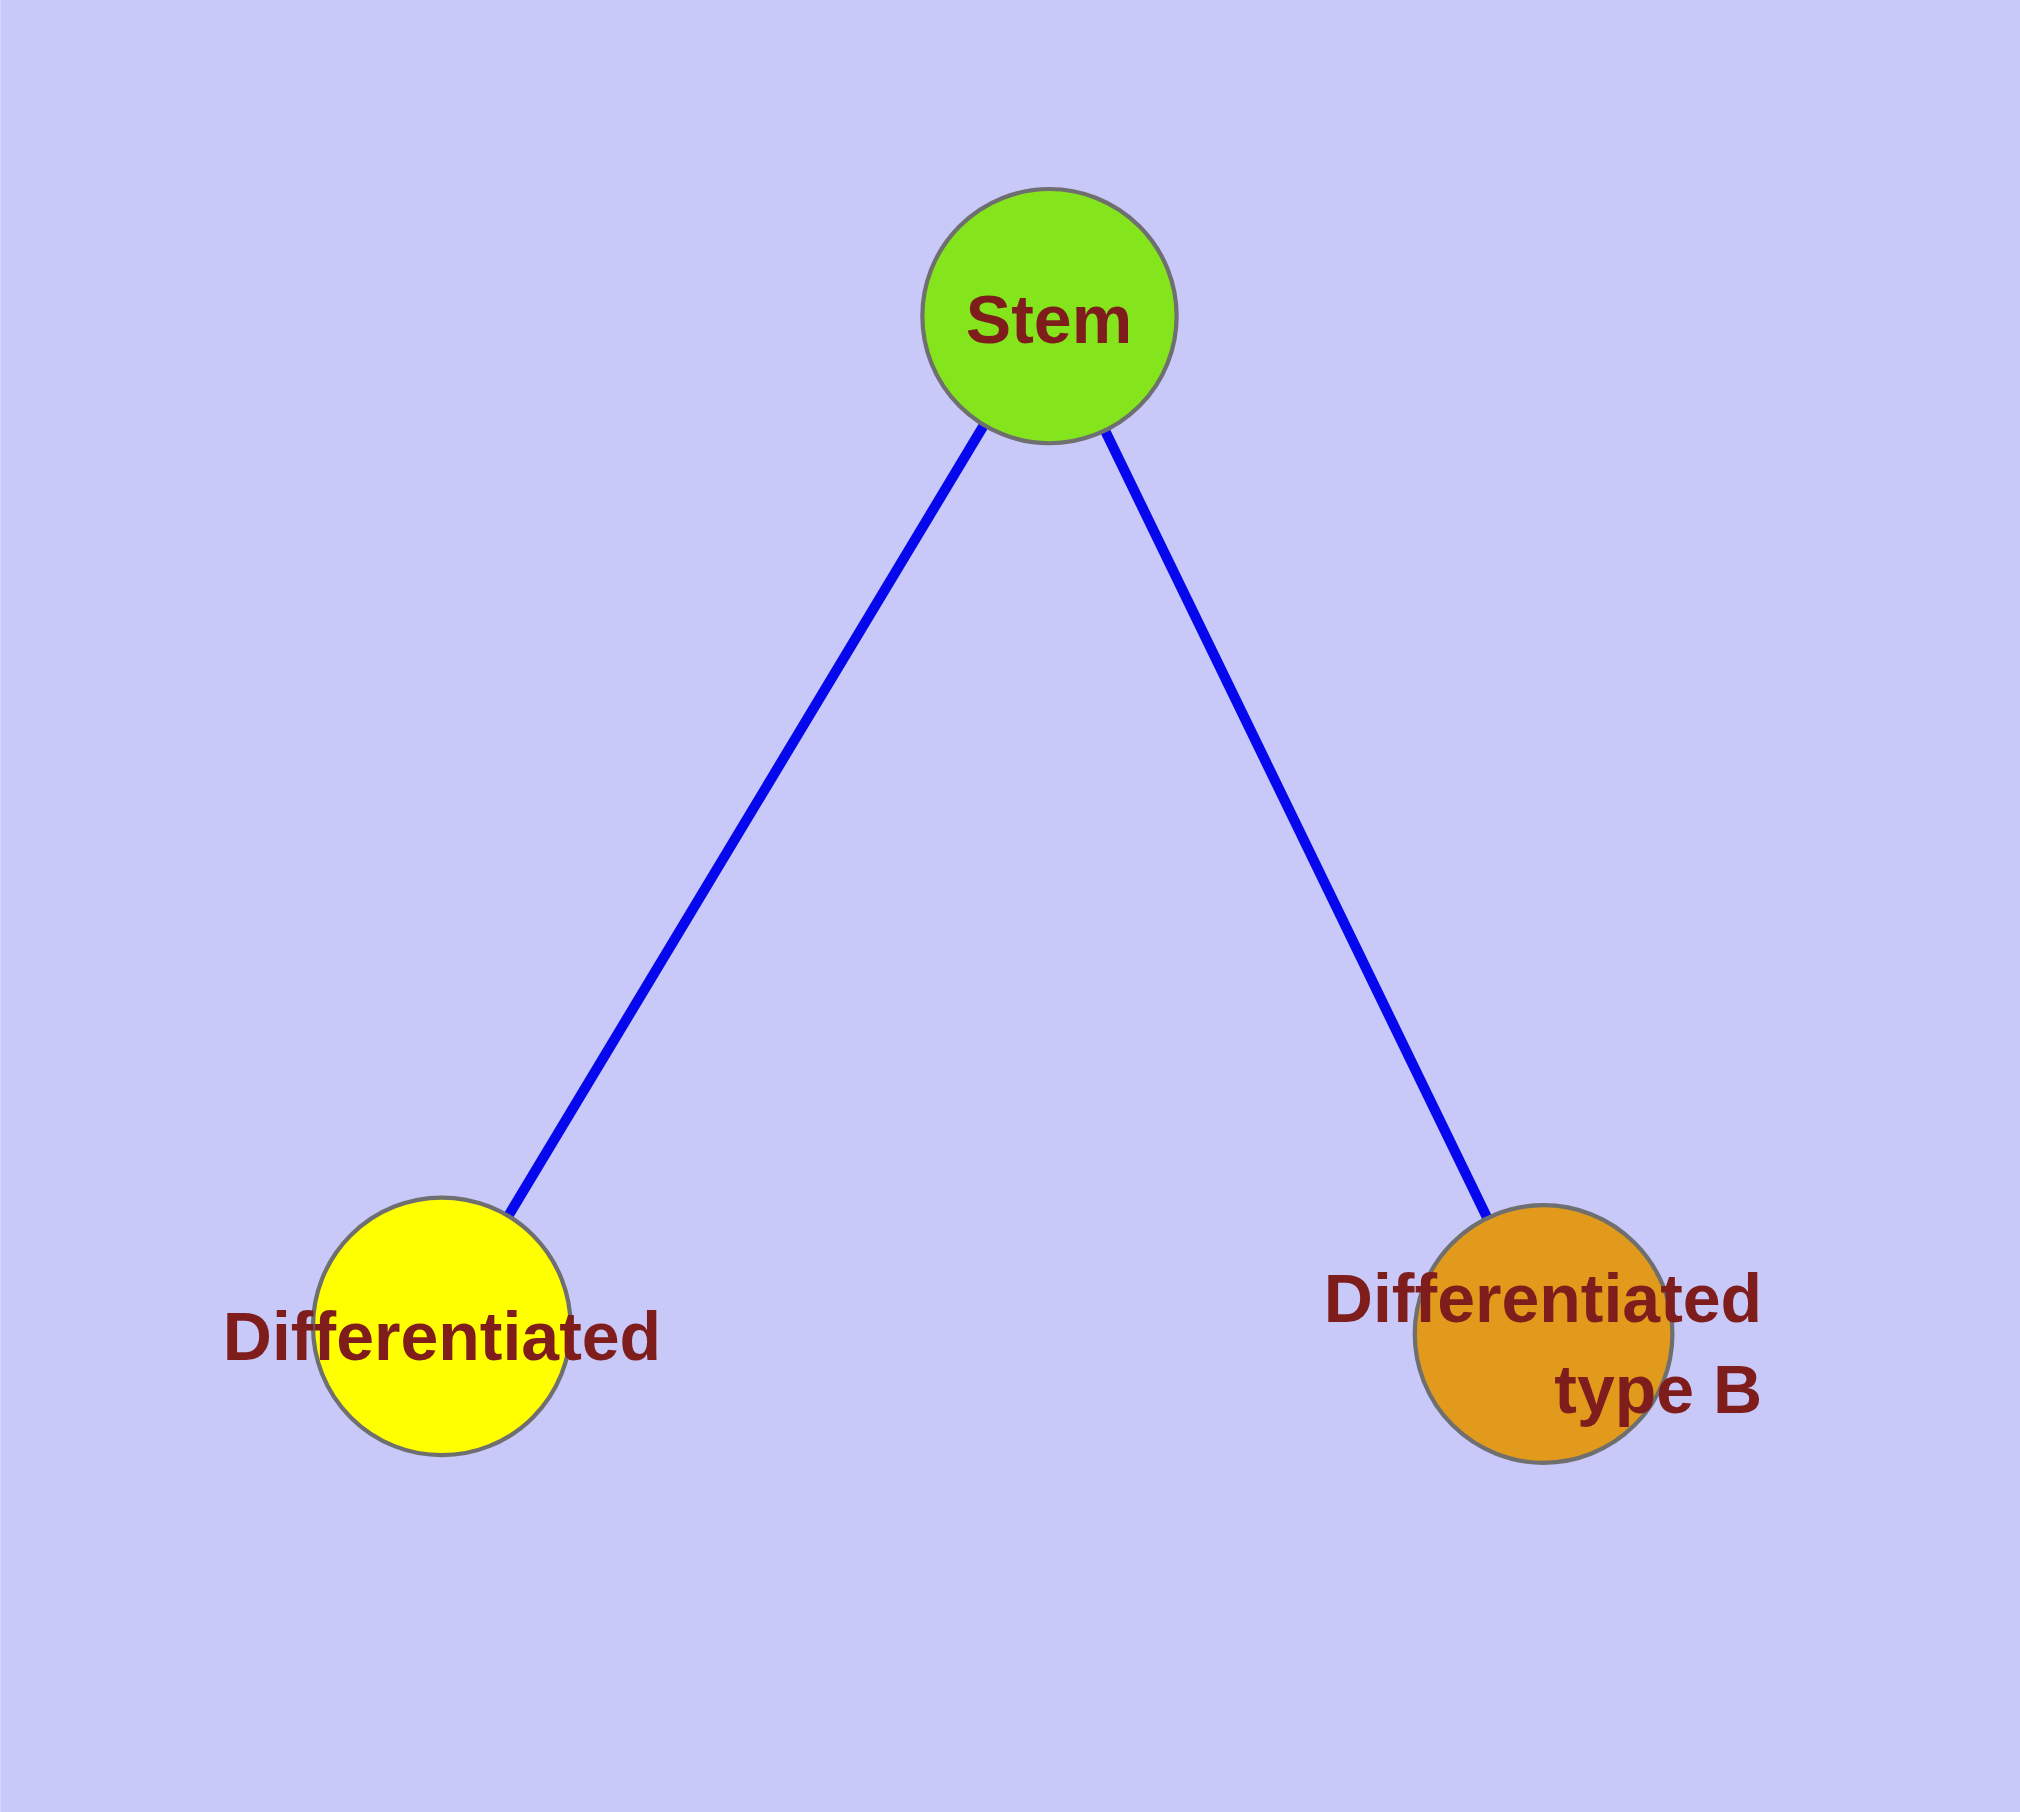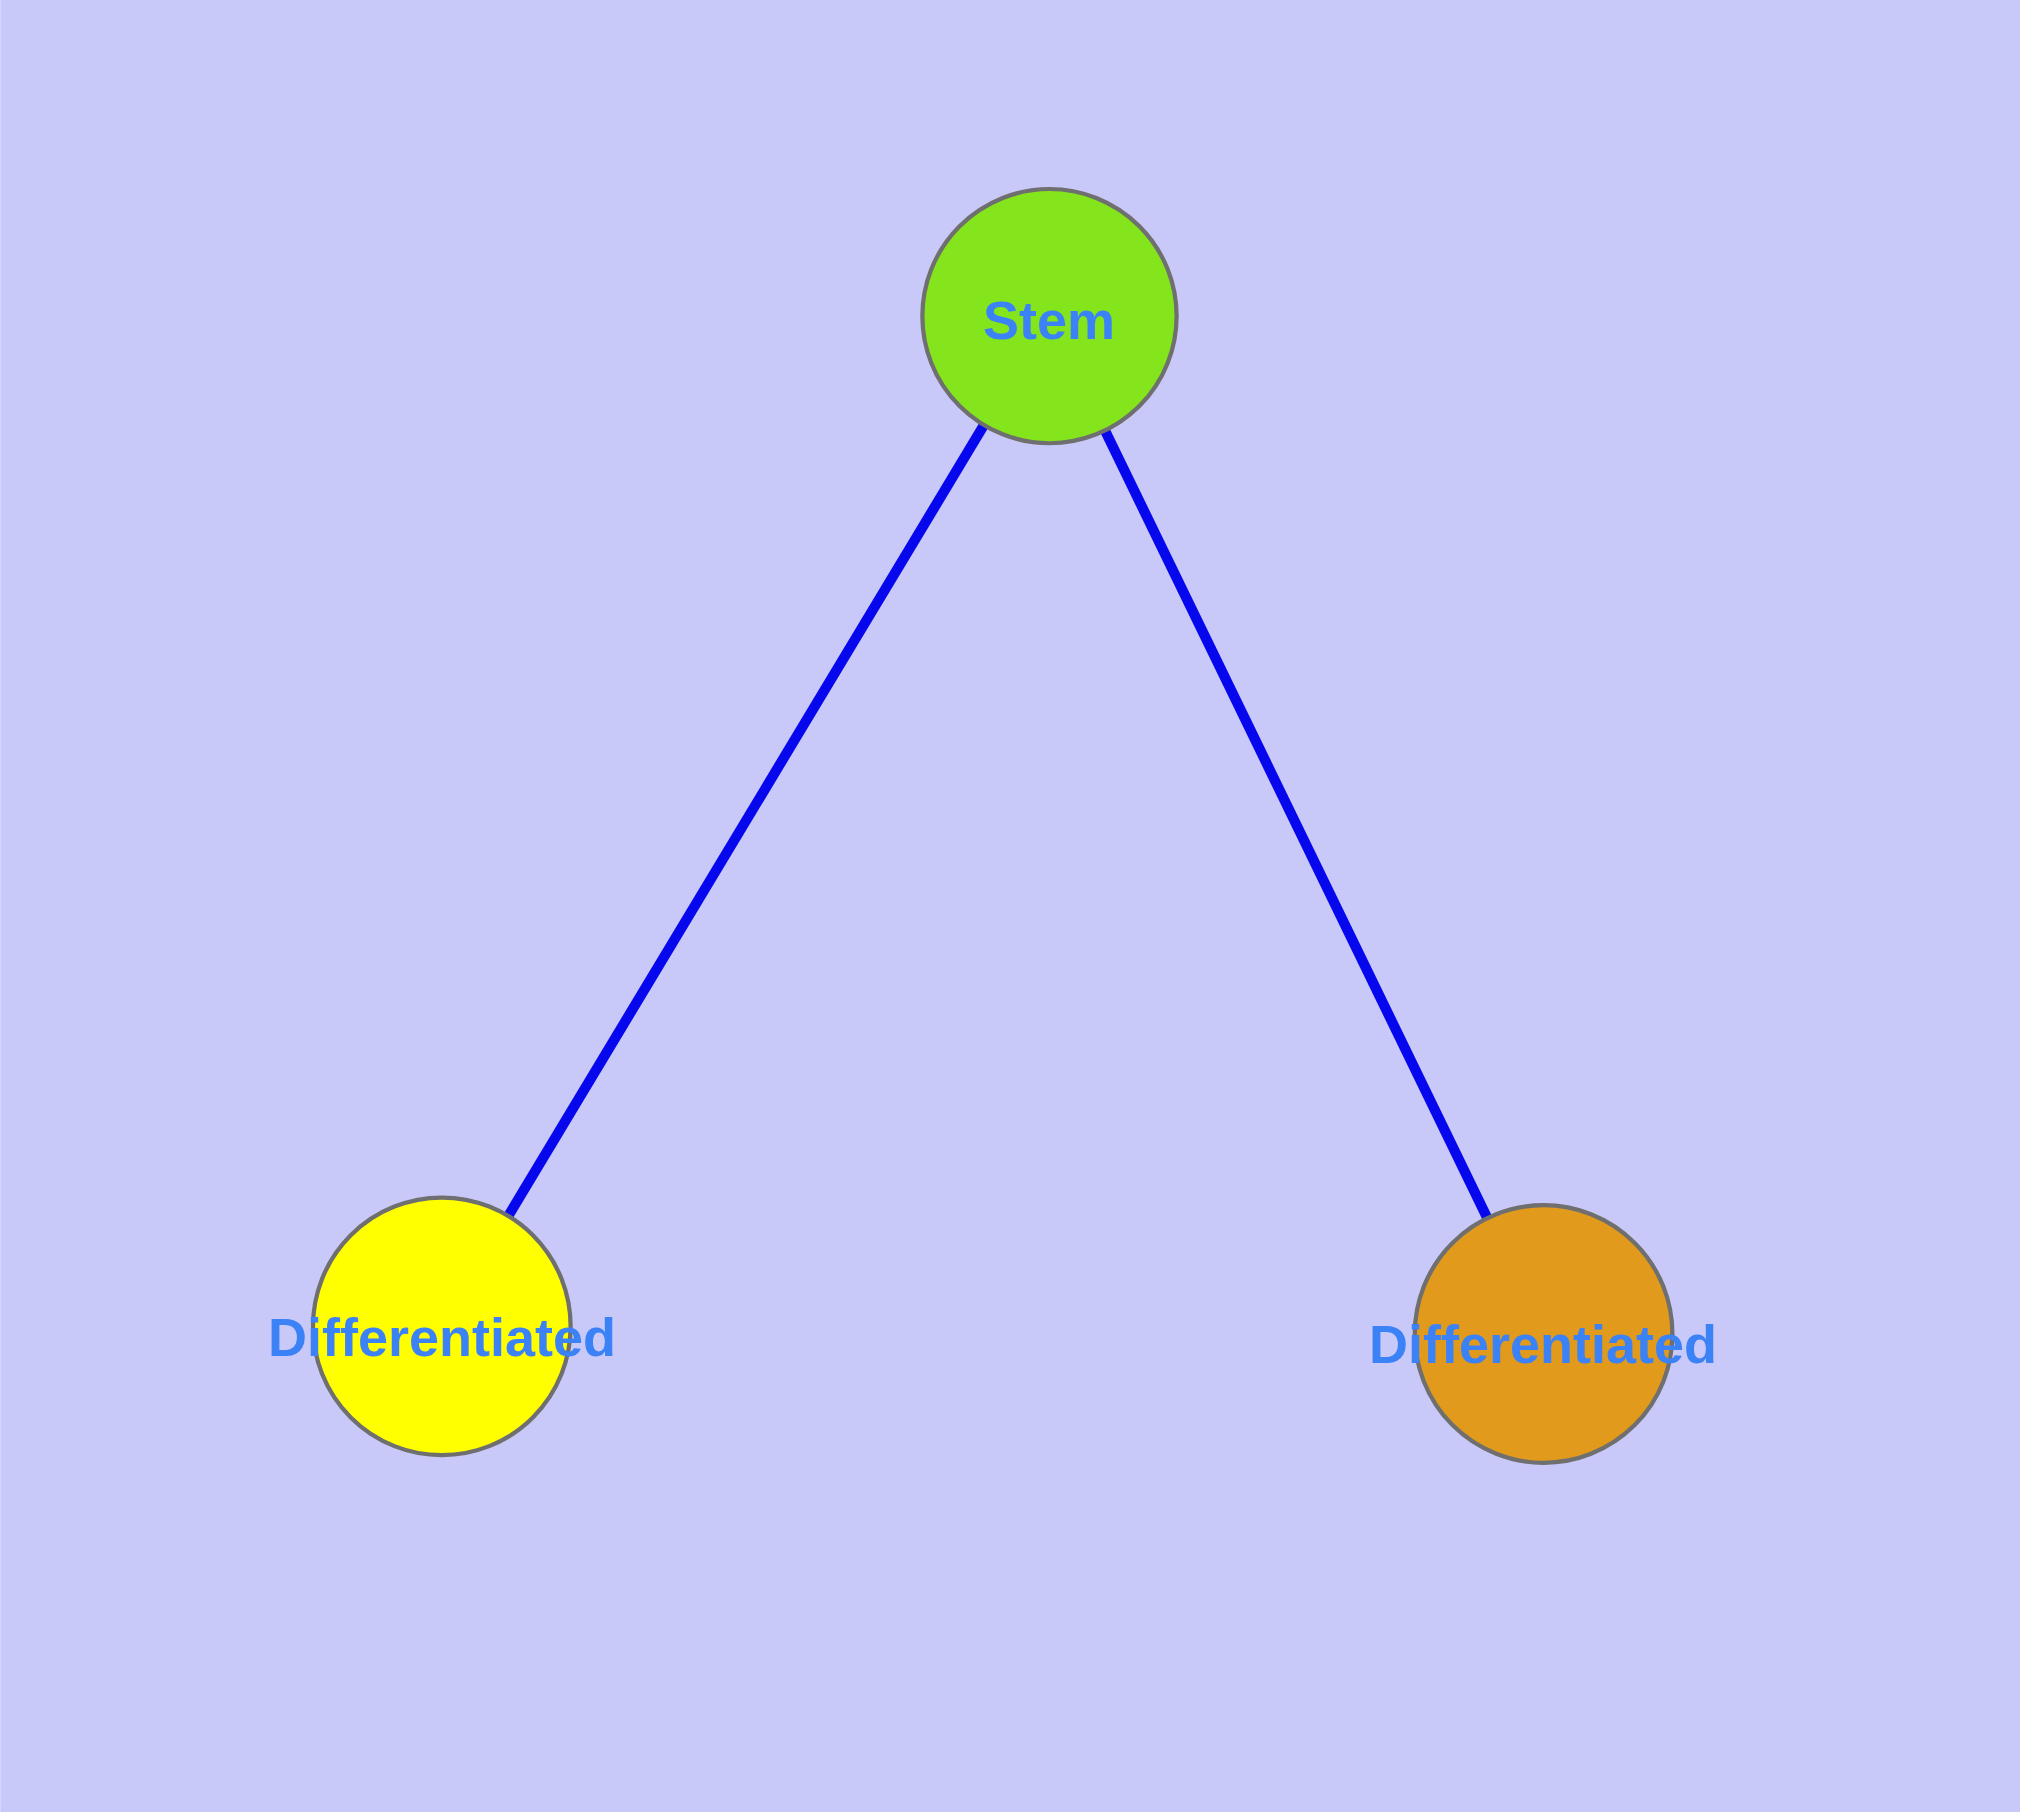--- a/index.html
+++ b/index.html
@@ -18,23 +18,23 @@
     position: absolute;
     left: 0;
     top: 0;
     width: 2021px;
     height: 1812px;
     display: block;
   }
   .node-label {
     position: absolute;
     transform: translate(-50%, -50%);
-    color: #3b82f6;
+    color: #7f1d1d;
     font-weight: 700;
-    font-size: 54px;
+    font-size: 68px;
     line-height: 1.34;
     text-align: right;
     white-space: nowrap;
     letter-spacing: 0px;
   }
 </style>
 </head>
 <body>
 
 <div class="stage">
@@ -57,16 +57,17 @@
   <div class="node-label" style="left:1049px; top:320px;">
     <span>Stem</span>
   </div>
 
   <div class="node-label" style="left:442px; top:1337px;">
     <div>Differentiated</div>
   </div>
 
   <div class="node-label" style="left:1543px; top:1344px;">
     <div>Differentiated</div>
+    <div>type B</div>
   </div>
 
 </div>
 
 
 </body></html>

